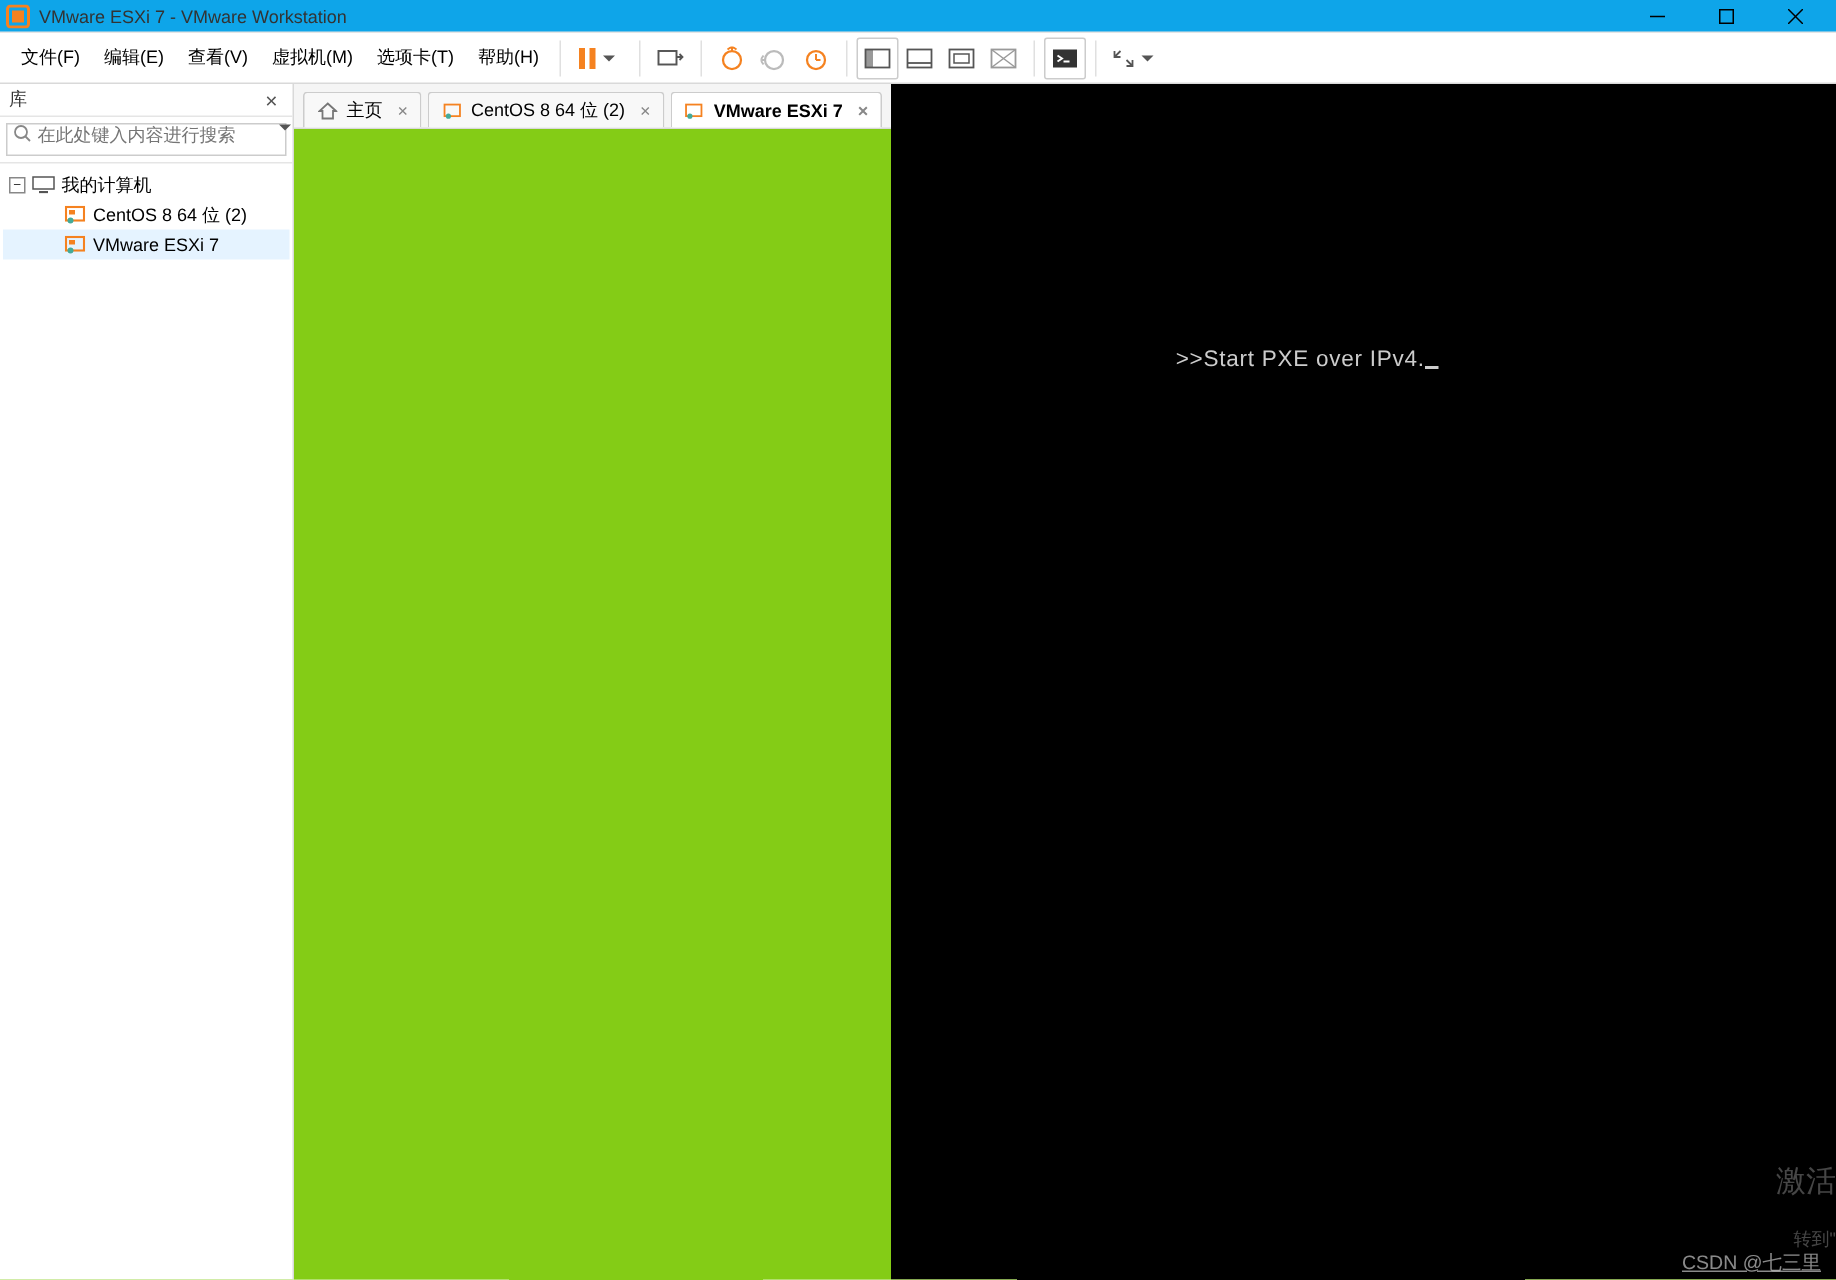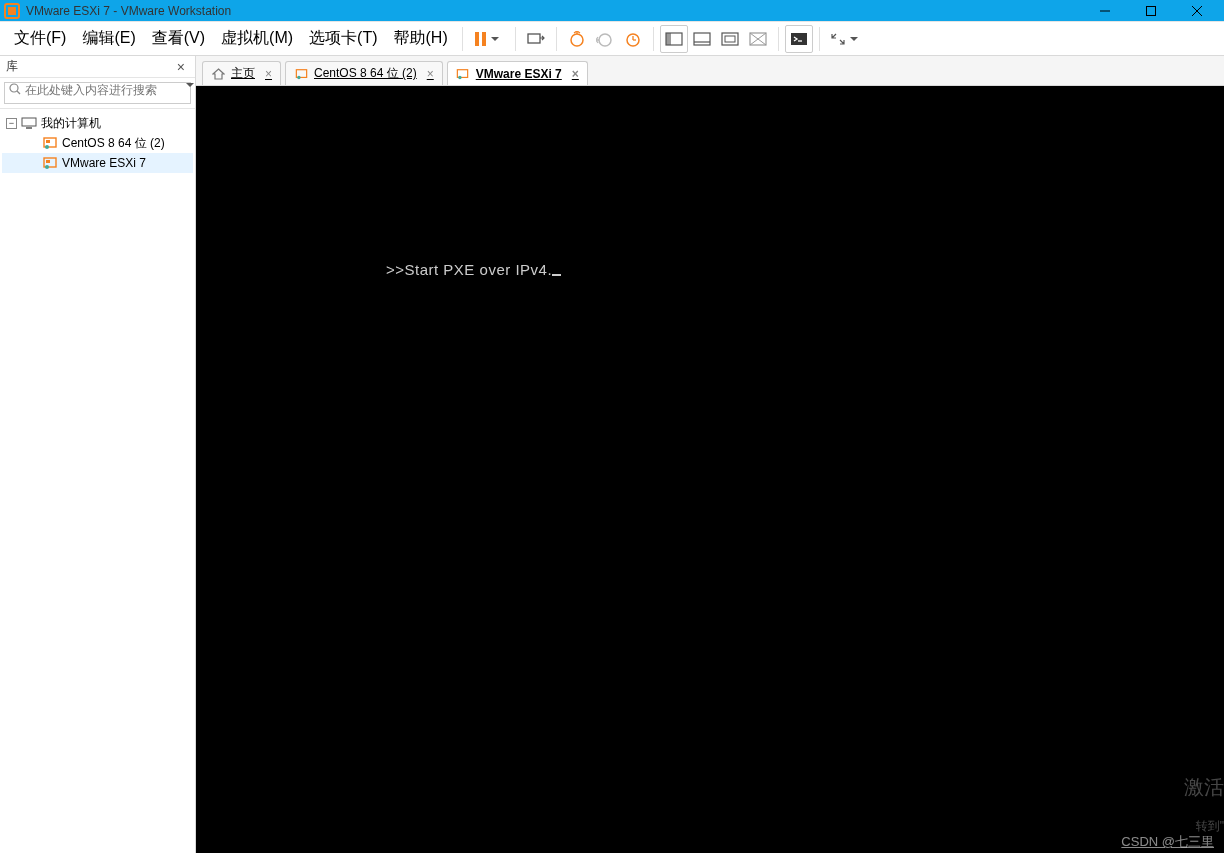--- a/index.html
+++ b/index.html
@@ -8,21 +8,21 @@
 
 .titlebar { height: 22px; display: flex; align-items: center; padding: 0 4px; background: #0ea5e9; border-bottom: 1px solid #e5e5e5; }
 .titlebar .app-icon { width: 16px; height: 16px; margin-right: 6px; }
 .titlebar .title { font-size: 12px; color: #333; flex: 1; }
 .win-controls { display: flex; align-items: center; gap: 0; }
 .win-btn { width: 46px; height: 22px; display: flex; align-items: center; justify-content: center; cursor: pointer; }
 .win-btn svg { display:block; }
 
 
 .menubar { height: 34px; display: flex; align-items: center; padding: 0 6px; border-bottom: 1px solid #d9d9d9; background: #fff; }
-.menu-item { padding: 4px 8px; font-size: 16px; cursor: pointer; }
+.menu-item { padding: 4px 8px; font-size: 12px; cursor: pointer; }
 .tb-sep { width: 1px; height: 24px; background: #e0e0e0; margin: 0 6px; }
 .tb-btn { width: 28px; height: 28px; display: flex; align-items: center; justify-content: center; cursor: pointer; border-radius: 2px; }
 .tb-btn.with-drop { width: 40px; justify-content: flex-start; padding-left: 4px; gap: 2px; }
 .drop-tri { width: 0; height: 0; border-left: 4px solid transparent; border-right: 4px solid transparent; border-top: 4px solid #555; margin-left: 2px; }
 .tb-btn.active { background: #fff; border:1px solid #ccc; }
 .tb-btn svg { display:block; }
 
 
 .main { display: flex; height: calc(853px - 22px - 34px); }
 .sidebar { width: 196px; border-right: 1px solid #d9d9d9; display: flex; flex-direction: column; background: #fff; }
@@ -35,21 +35,21 @@
 .search-drop { width: 14px; display:flex; justify-content:center; }
 .tree { padding: 4px 2px; font-size: 12px; color: #000; }
 .tree-row { display: flex; align-items: center; height: 20px; padding: 0 2px; cursor:pointer; }
 .tree-row.indent1 { padding-left: 4px; }
 .tree-row.indent2 { padding-left: 40px; }
 .tree-row.selected { background: #e5f3ff; }
 .tree-toggle { width: 11px; height: 11px; border: 1px solid #888; display:flex; align-items:center; justify-content:center; font-size:9px; line-height:1; margin-right: 4px; color:#333; }
 .tree-icon { width: 16px; height: 14px; margin-right: 4px; display:flex; align-items:center; justify-content:center; }
 
 
-.content { flex: 1; display: flex; flex-direction: column; background: #84cc16; text-decoration: underline; }
+.content { flex: 1; display: flex; flex-direction: row; background: #84cc16; }
 .tabs { height: 30px; display: flex; align-items: flex-end; padding: 4px 6px 0 6px; gap: 4px; background: #f5f5f5; border-bottom: 1px solid #d9d9d9; }
 .tab { height: 24px; display:flex; align-items:center; padding: 0 8px; gap: 6px; border: 1px solid #ccc; border-bottom: none; border-radius: 3px 3px 0 0; background: #f8f8f8; font-size: 12px; cursor:pointer; }
 .tab.active { background: #fff; font-weight: bold; }
 .tab .close-x { color: #888; font-size: 12px; margin-left: 4px; }
 .tab-icon { width:14px; height:14px; display:flex; align-items:center; justify-content:center; }
 
 .vm-console { flex: 1; background: #000; color: #ccc; font-family: "Courier New", monospace; font-size: 15px; position: relative; }
 .console-text { position: absolute; left: 190px; top: 175px; white-space: pre; letter-spacing: 0.5px; }
 .cursor { display:inline-block; width: 9px; height: 2px; background: #ccc; vertical-align: bottom; margin-bottom: 2px; }
 

